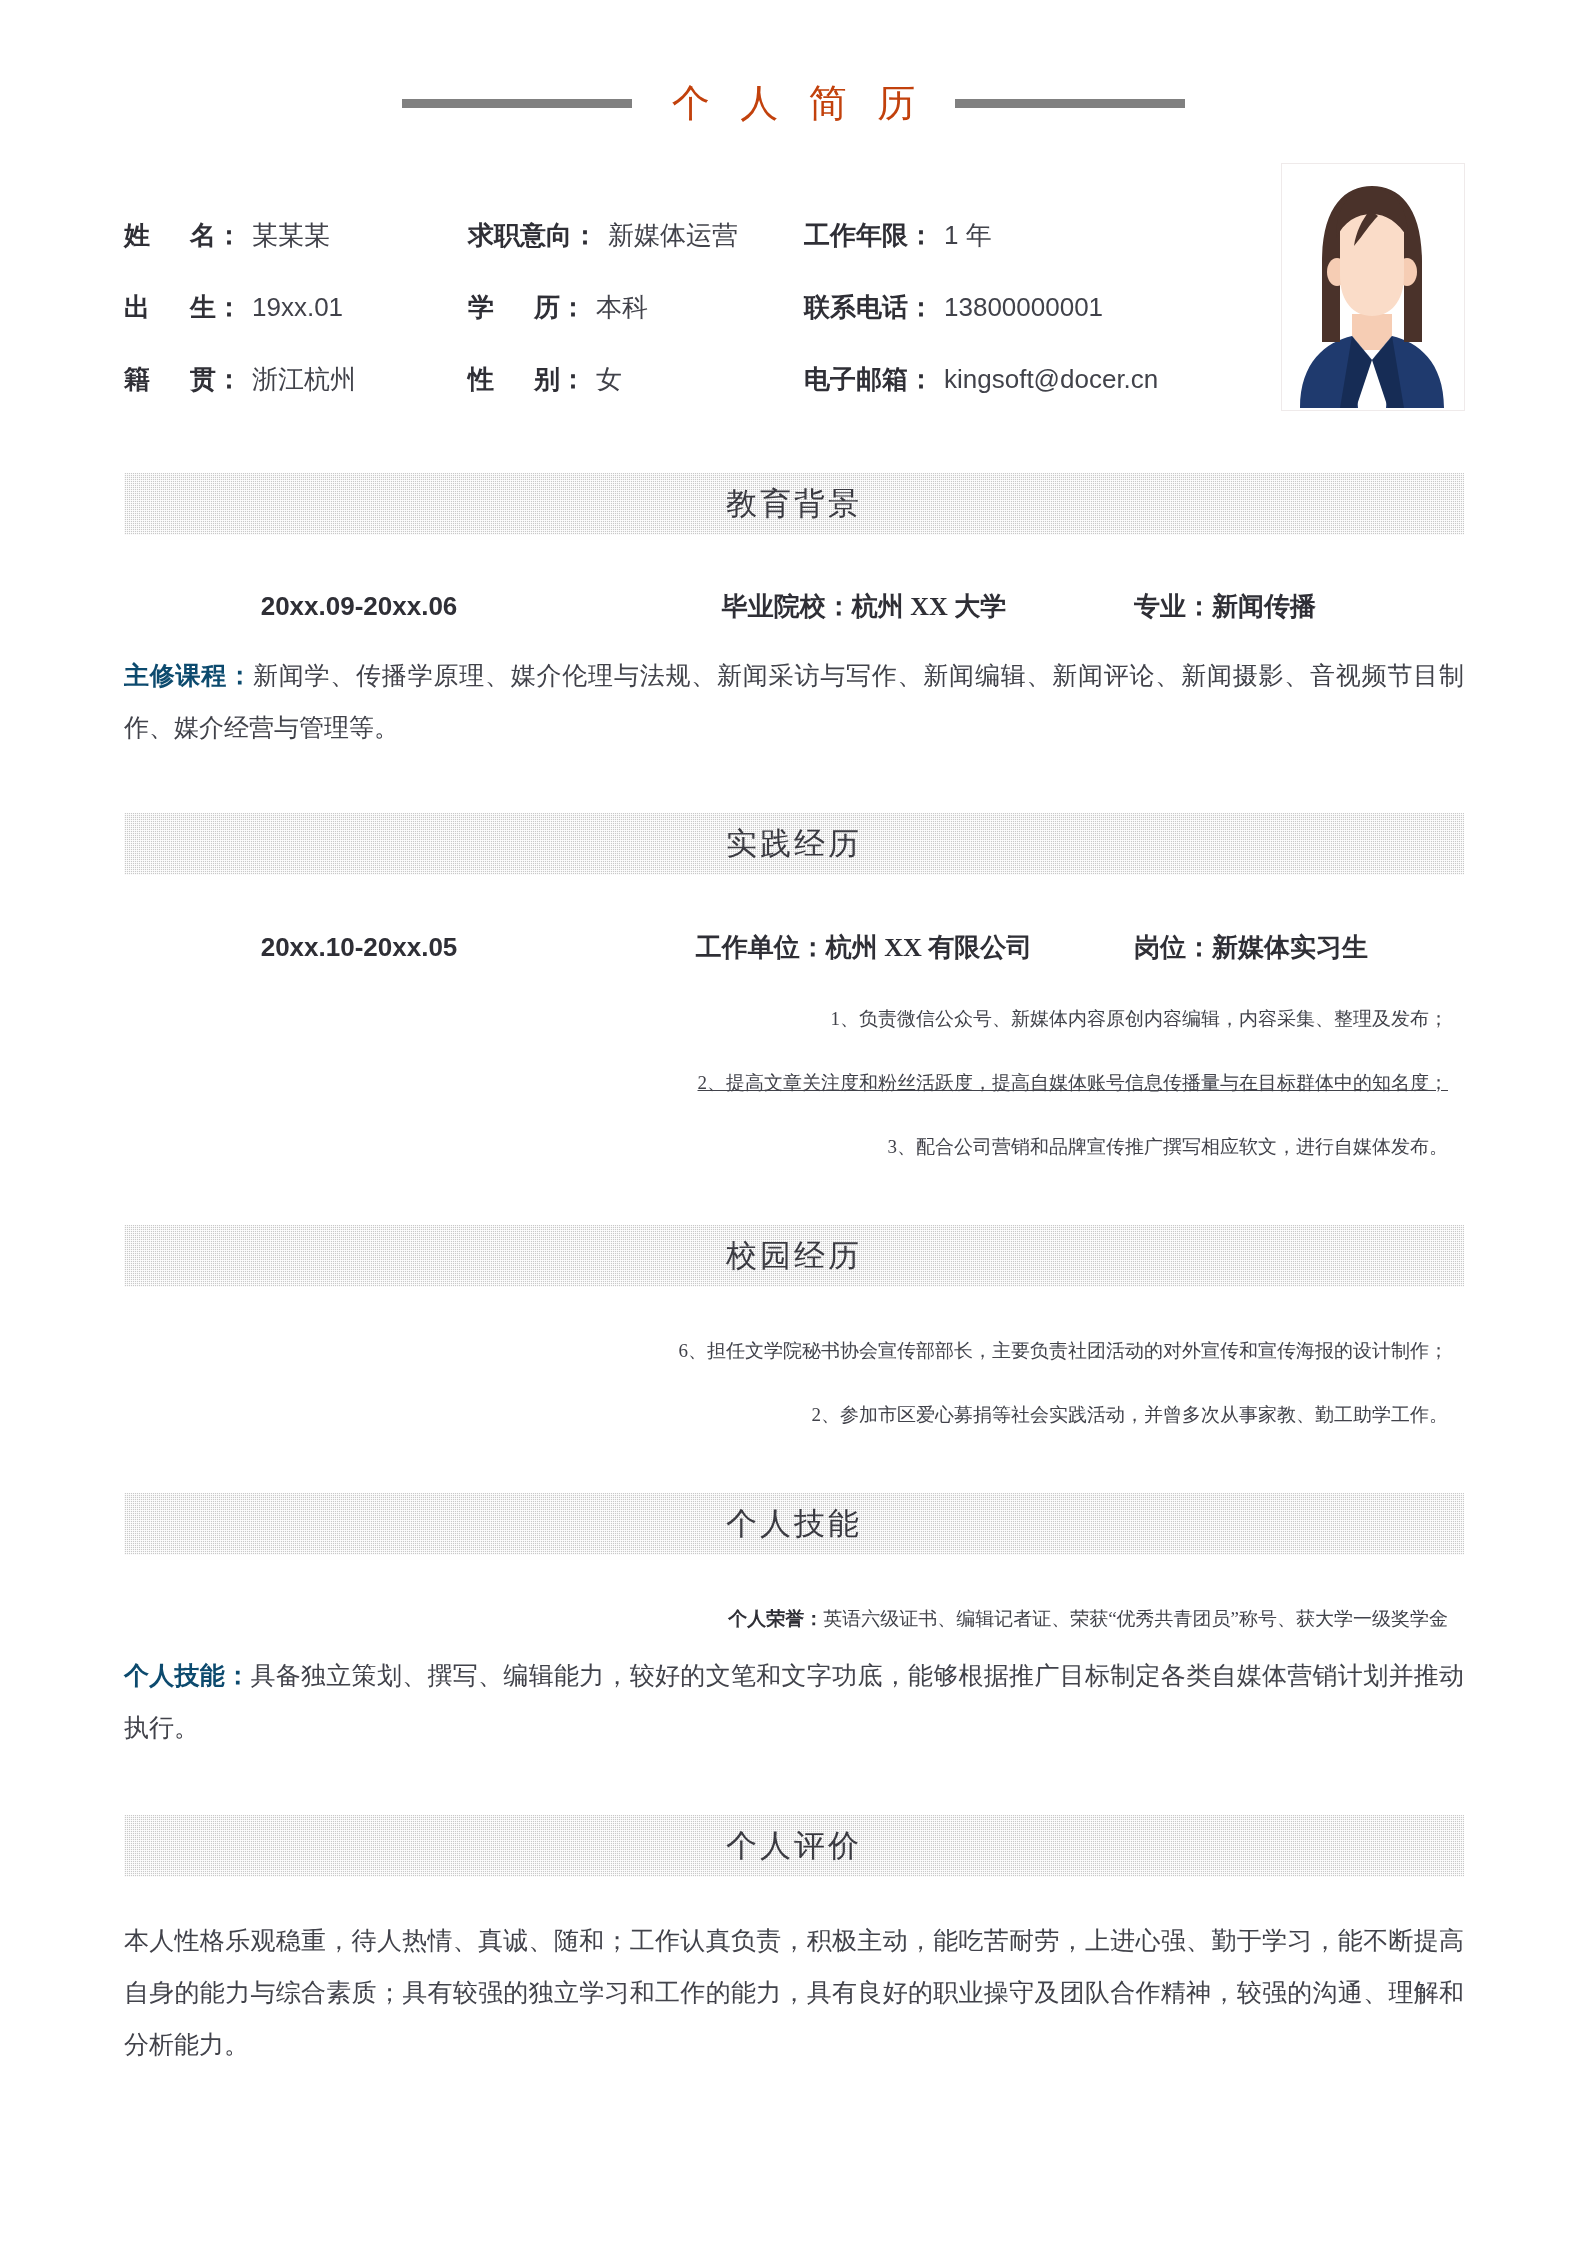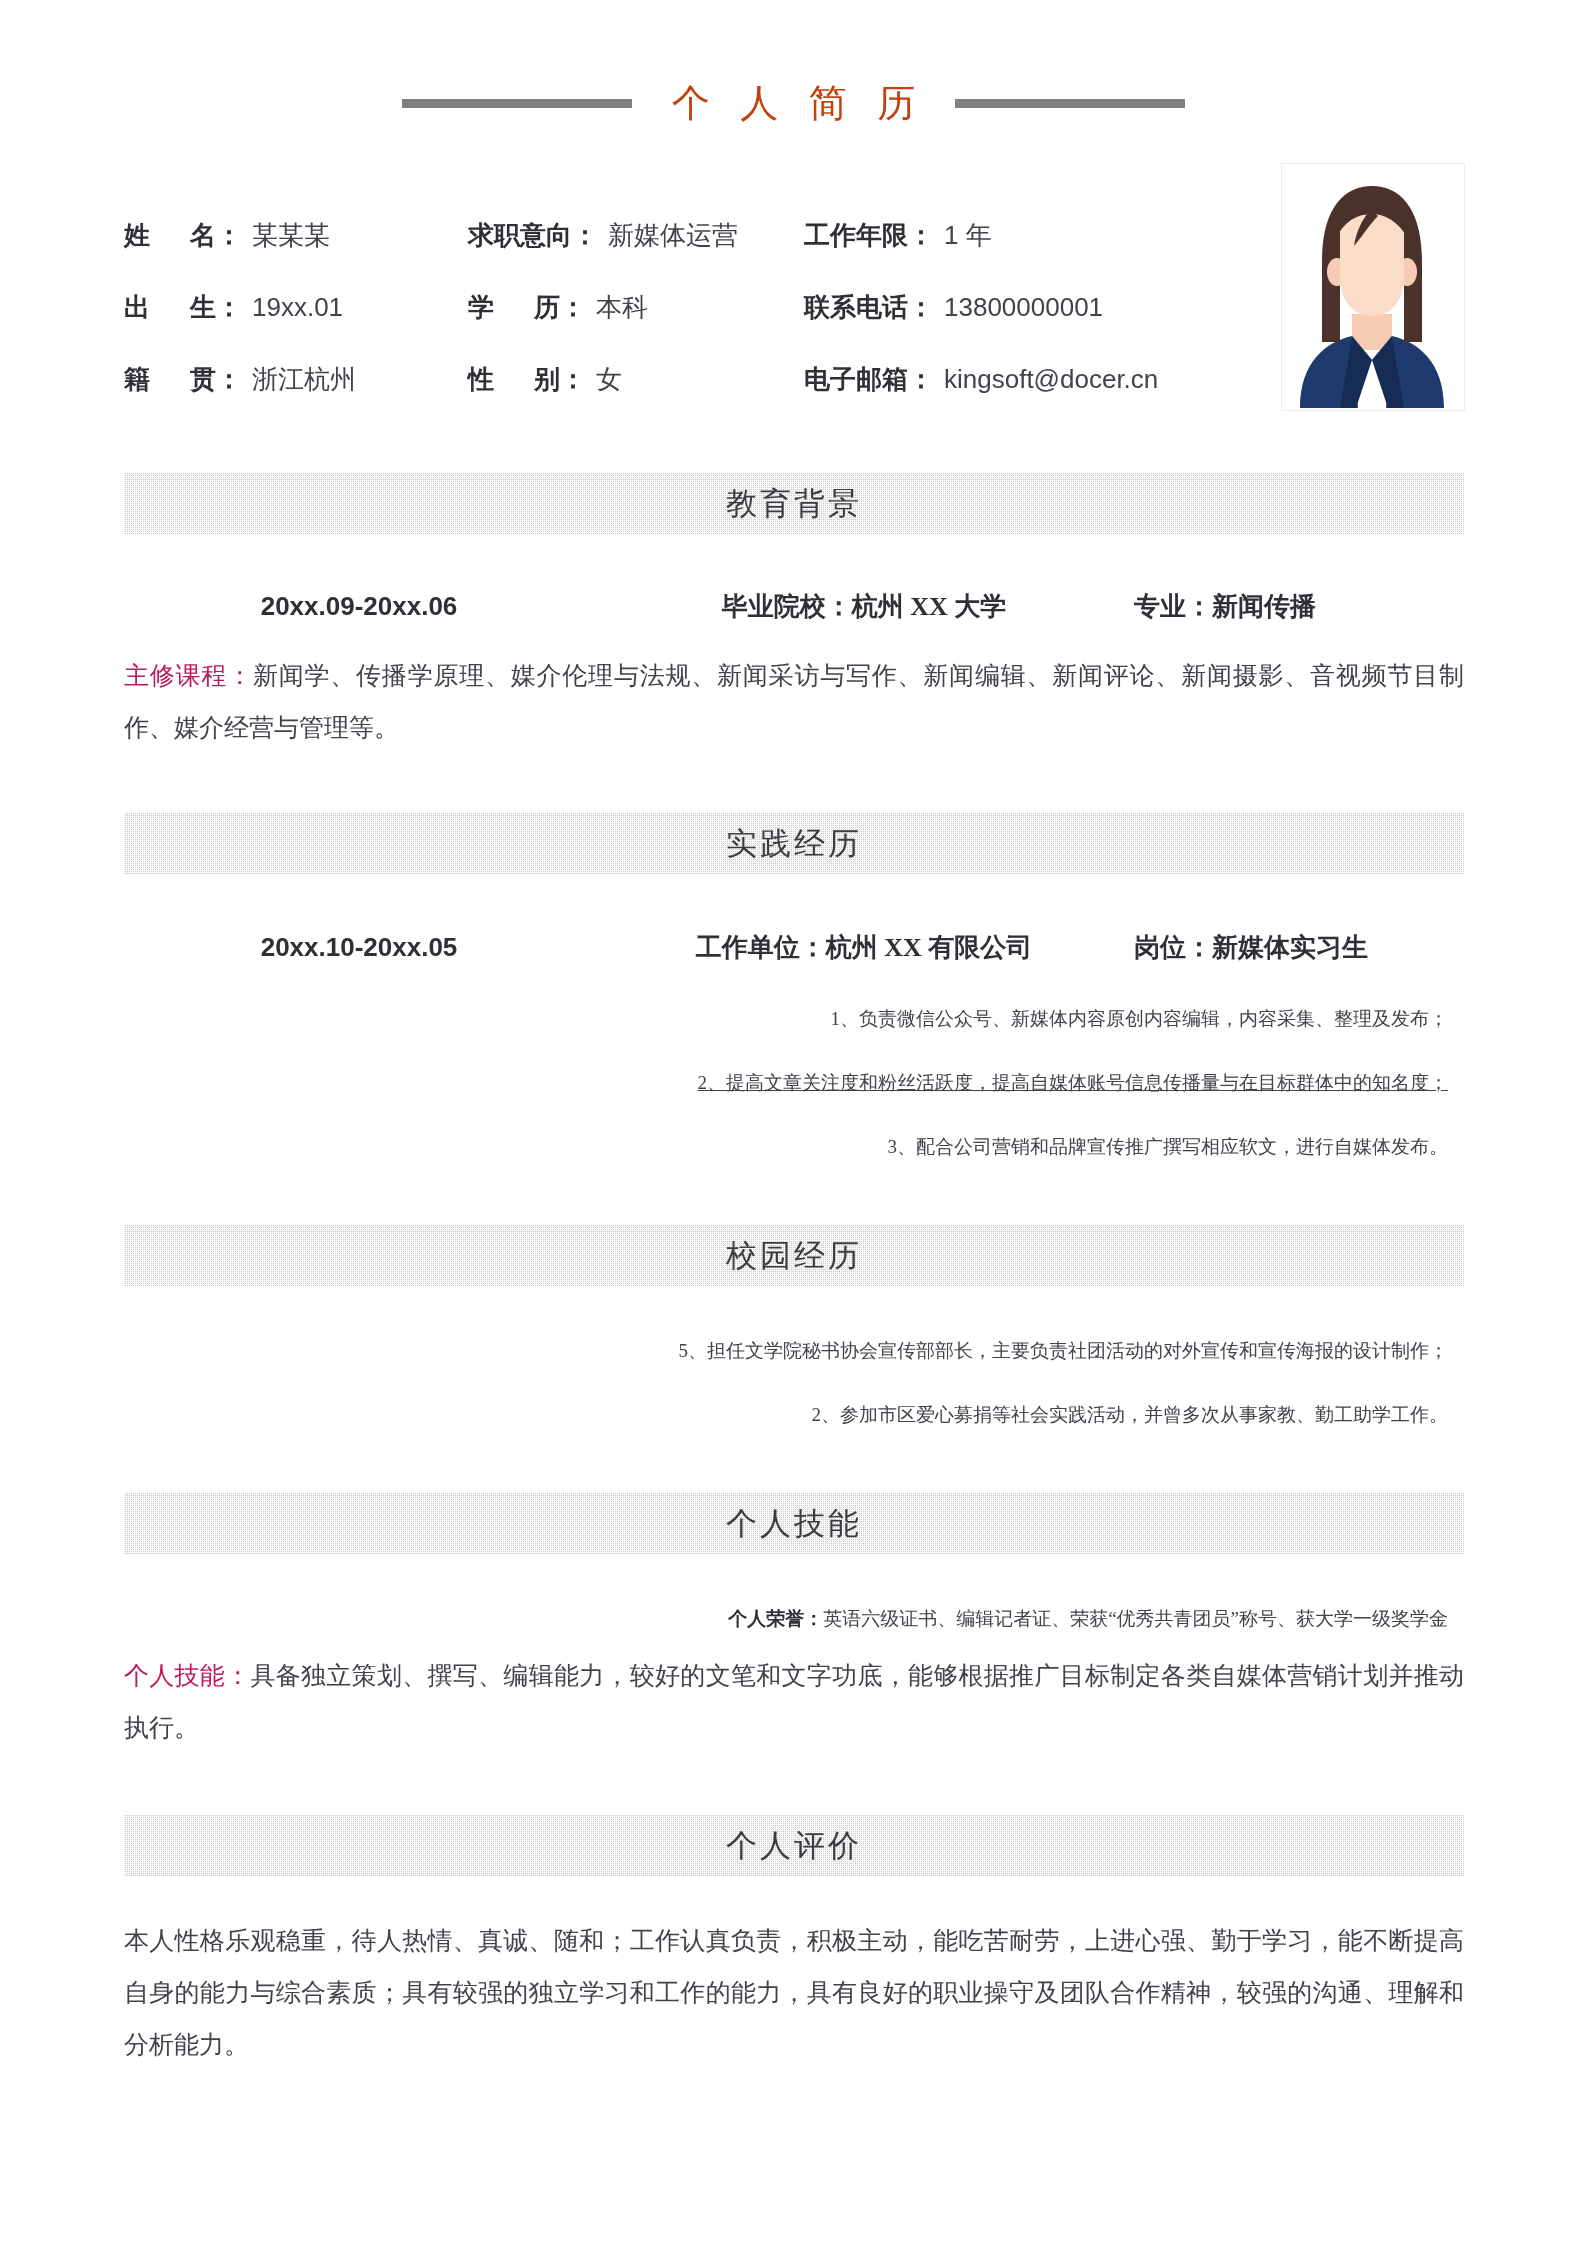--- a/index.html
+++ b/index.html
@@ -158,21 +158,21 @@
   .line b { font-weight: bold; color: #2f2f36; }
   .hang {
     position: absolute;
     left: 124px;
     width: 1340px;
     font-size: 25px;
     line-height: 52px;
     color: #41424a;
     text-align: justify;
   }
-  .hang b { font-weight: normal; color: #be185d; }
+  .hang b { font-weight: bold; color: #0c4a6e; }
 </style>
 </head>
 <body>
 
 <div class="page">
 
   <div class="title-row">
     <div class="title-rule"></div>
     <div class="doc-title">个 人 简 历</div>
     <div class="title-rule"></div>
@@ -301,21 +301,21 @@
   </div>
 
   <div class="line" style="top:993px;">1、负责微信公众号、新媒体内容原创内容编辑，内容采集、整理及发布；</div>
   <div class="line" style="top:1057px;text-decoration:underline;">2、提高文章关注度和粉丝活跃度，提高自媒体账号信息传播量与在目标群体中的知名度；</div>
   <div class="line" style="top:1121px;">3、配合公司营销和品牌宣传推广撰写相应软文，进行自媒体发布。</div>
 
   <div class="band" style="top:1225px;">
     <span class="band-title">校园经历</span>
   </div>
 
-  <div class="line" style="top:1325px;">5、担任文学院秘书协会宣传部部长，主要负责社团活动的对外宣传和宣传海报的设计制作；</div>
+  <div class="line" style="top:1325px;">6、担任文学院秘书协会宣传部部长，主要负责社团活动的对外宣传和宣传海报的设计制作；</div>
   <div class="line" style="top:1389px;">2、参加市区爱心募捐等社会实践活动，并曾多次从事家教、勤工助学工作。</div>
 
   <div class="band" style="top:1493px;">
     <span class="band-title">个人技能</span>
   </div>
 
   <div class="line" style="top:1593px;">
     <b>个人荣誉：</b><span>英语六级证书、编辑记者证、荣获“优秀共青团员”称号、获大学一级奖学金</span>
   </div>
 

